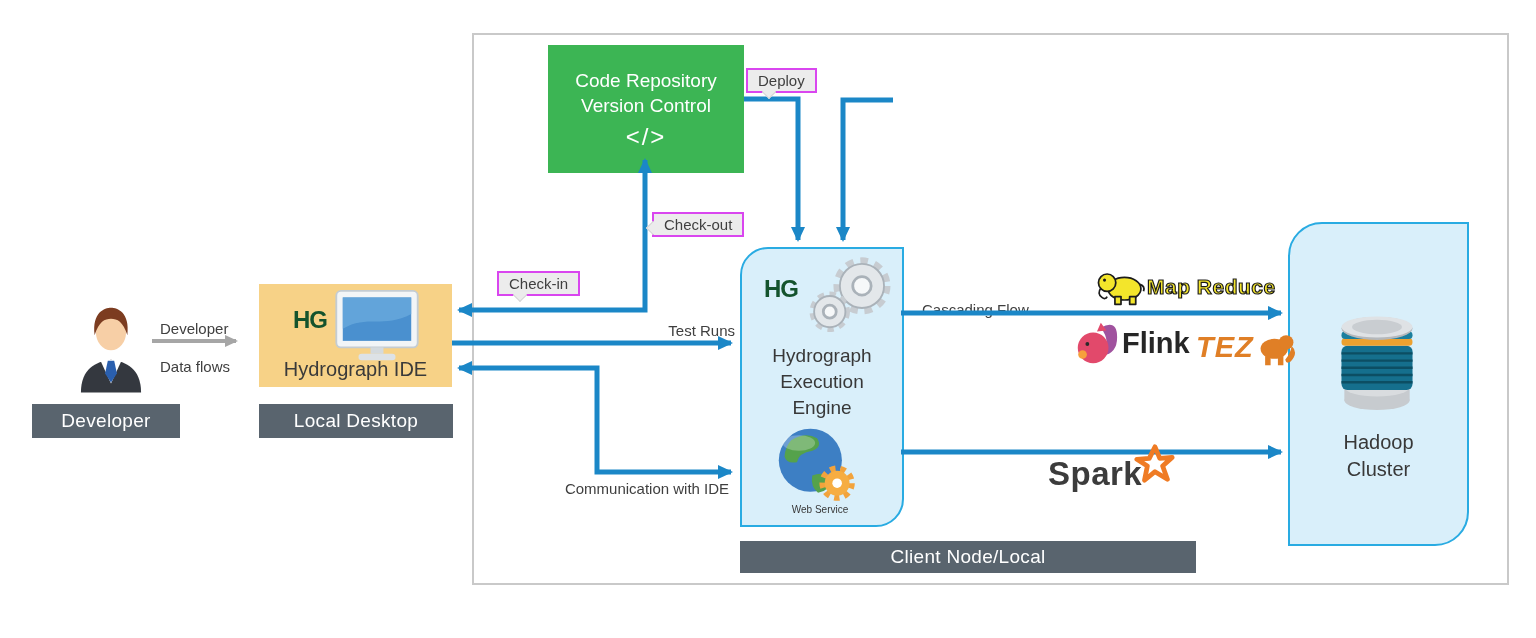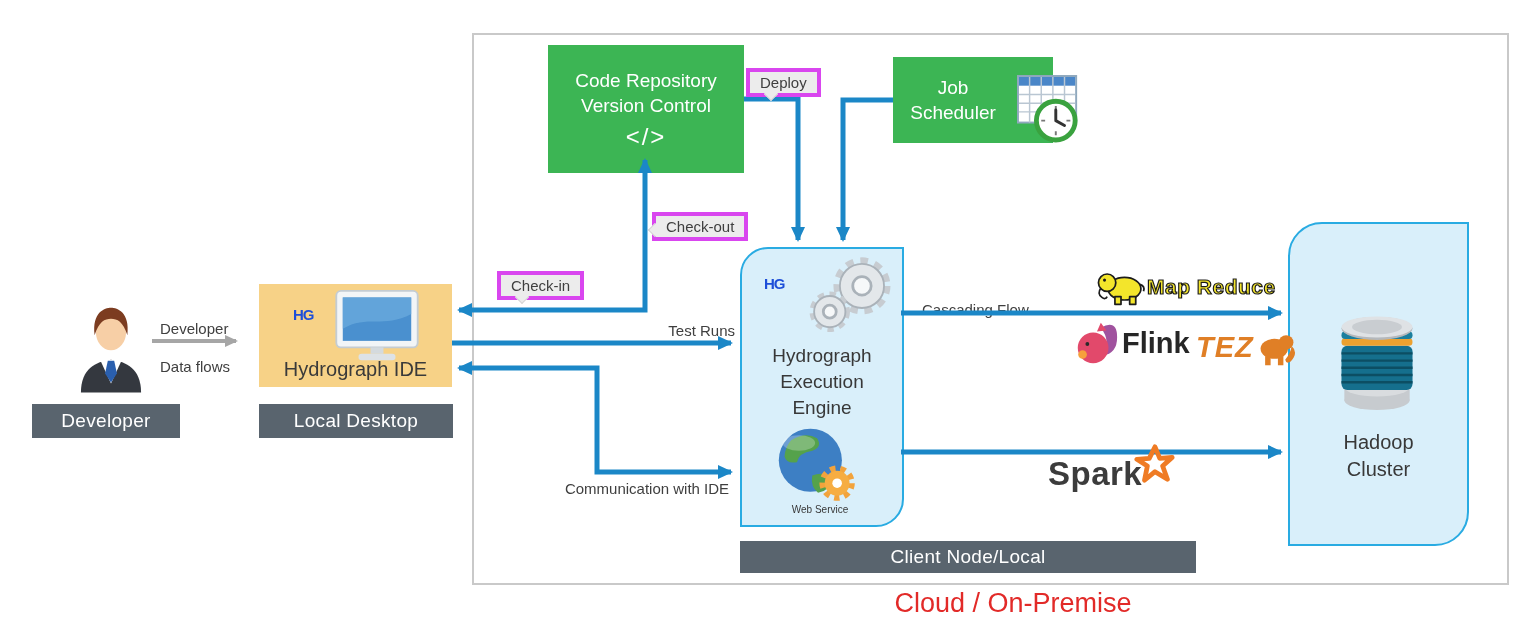--- a/index.html
+++ b/index.html
@@ -12,31 +12,31 @@
 
   
   .greenbox{position:absolute;background:#3cb554;color:#ffffff;display:flex;flex-direction:column;
             align-items:center;justify-content:center;text-align:center;z-index:2;}
   .greenbox .ln{font-size:19px;line-height:25px;}
 
   
   .bluebox{position:absolute;background:#d9effa;border:2px solid #29abe2;z-index:2;}
 
   
-  .tag{position:absolute;background:#ececec;border:4px solid #d946ef;color:#3f3f3f;font-size:15px;
+  .tag{position:absolute;background:#ececec;border:2px solid #d946ef;color:#3f3f3f;font-size:15px;
        padding:2px 10px;z-index:6;white-space:nowrap;}
   .tag::after{content:"";position:absolute;width:9px;height:9px;background:#ececec;
        border-right:1px solid #d6d6d6;border-bottom:1px solid #d6d6d6;transform:rotate(45deg);
        bottom:-6px;left:16px;}
   .tag.tail-left::after{left:-6px;top:9px;bottom:auto;border:none;border-left:1px solid #d6d6d6;
        border-bottom:1px solid #d6d6d6;transform:rotate(45deg);}
 
   .flowlabel{position:absolute;color:#3f3f3f;font-size:15px;z-index:4;white-space:nowrap;}
 
-  .hg-logo{font-weight:800;font-size:15px;color:#1d4ed8;letter-spacing:-1px;}
+  .hg-logo{font-weight:800;font-size:24px;color:#14532d;letter-spacing:-1px;}
 
   .ide-box{position:absolute;left:259px;top:284px;width:193px;height:103px;background:#f7d287;z-index:2;}
   .ide-title{position:absolute;left:0;right:0;bottom:6px;text-align:center;font-size:20px;color:#3a3a3a;}
 
   .outerbox{position:absolute;left:472px;top:33px;width:1033px;height:548px;border:2px solid #c9c9c9;z-index:1;}
   .cloud-caption{position:absolute;left:763px;top:588px;width:500px;text-align:center;
        font-size:27px;color:#e22a28;z-index:3;}
 
   .engine-text{position:absolute;top:94px;left:0;right:0;text-align:center;color:#383838;
        font-size:19px;line-height:26px;z-index:3;}
@@ -86,42 +86,27 @@
       <rect x="26" y="69" width="40" height="7" rx="3.5" fill="#dde2e6"></rect>
     </svg>
     <div class="ide-title">Hydrograph IDE</div>
   </div>
 
   <div class="bar" style="left:259px;top:404px;width:194px;height:34px;">
     <span>Local Desktop</span>
   </div>
 
   <div class="outerbox"></div>
-  <div class="cloud-caption">Cloud / On-Premise</div>
 
   <div class="greenbox" style="left:548px;top:45px;width:196px;height:128px;">
     <div class="ln">Code Repository</div>
     <div class="ln">Version Control</div>
     <div style="font-size:24px;margin-top:5px;letter-spacing:2px;">&lt;/&gt;</div>
   </div>
 
-  <div class="greenbox" style="left:893px;top:57px;width:160px;height:86px;align-items:flex-start;padding-left:0;">
-    <div style="width:120px;text-align:center;">
-      <div class="ln">Job</div>
-      <div class="ln">Scheduler</div>
-    </div>
-    <svg class="abs" style="right:-28px;top:15px;" width="64" height="72" viewBox="0 0 66 74">
-      <rect x="1" y="4" width="60" height="48" fill="#ffffff" stroke="#8fa8bd" stroke-width="2"></rect>
-      <rect x="2" y="5" width="58" height="9" fill="#4a86c8"></rect>
-      <path d="M13 5 V52 M25 5 V52 M37 5 V52 M49 5 V52 M2 23 H60 M2 32 H60 M2 41 H60" stroke="#b9c6d2" stroke-width="1.5" fill="none"></path>
-      <circle cx="40" cy="50" r="20" fill="#ffffff" stroke="#3aa23f" stroke-width="5"></circle>
-      <path d="M40 35 v4 M40 61 v4 M25 50 h4 M51 50 h4" stroke="#777" stroke-width="2"></path>
-      <path d="M40 50 L40 39 M40 50 L49 55" stroke="#333333" stroke-width="3" stroke-linecap="round"></path>
-    </svg>
-  </div>
 
   <div class="tag" style="left:746px;top:68px;">Deploy</div>
   <div class="tag tail-left" style="left:652px;top:212px;">Check-out</div>
   <div class="tag" style="left:497px;top:271px;">Check-in</div>
 
   <div class="bluebox" style="left:740px;top:247px;width:160px;height:276px;border-radius:28px 0 28px 0;">
     <span class="hg-logo abs" style="left:22px;top:26px;">HG</span>
     <svg class="abs" style="right:6px;top:4px;" width="92" height="86" viewBox="0 0 100 90">
       <circle cx="63" cy="34" r="26" fill="none" stroke="#c7ccd1" stroke-width="10" stroke-dasharray="8 7"></circle>
       <circle cx="63" cy="34" r="24" fill="#e3e7ea" stroke="#aab2b9" stroke-width="2"></circle>

